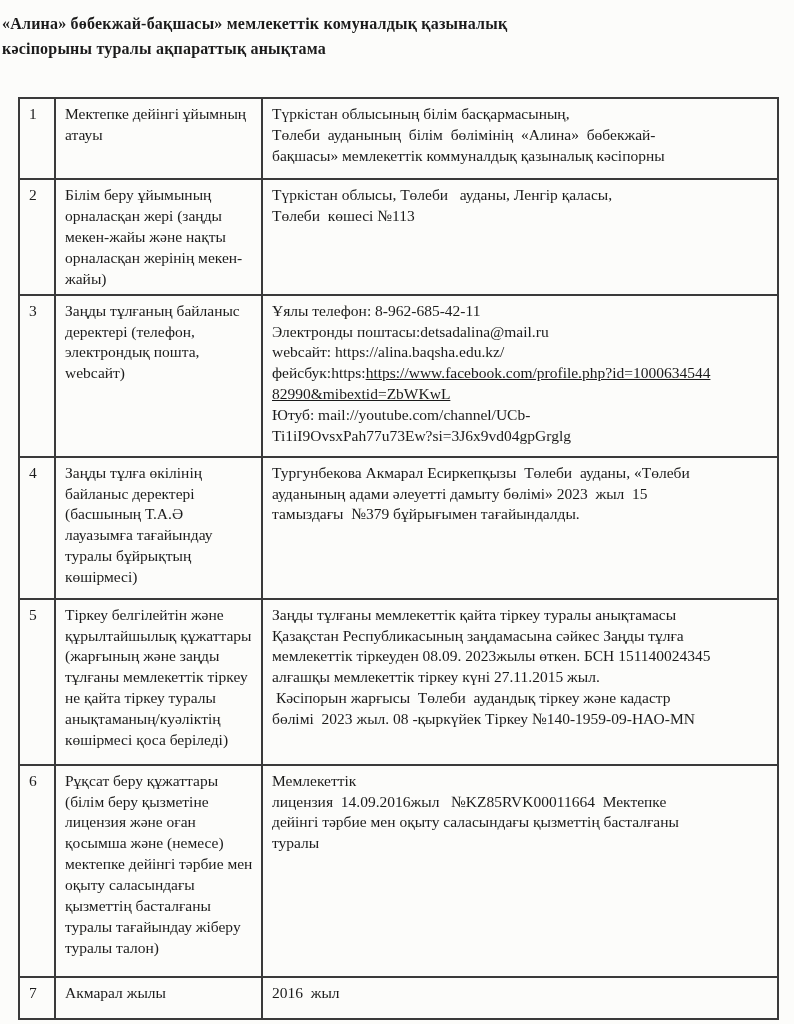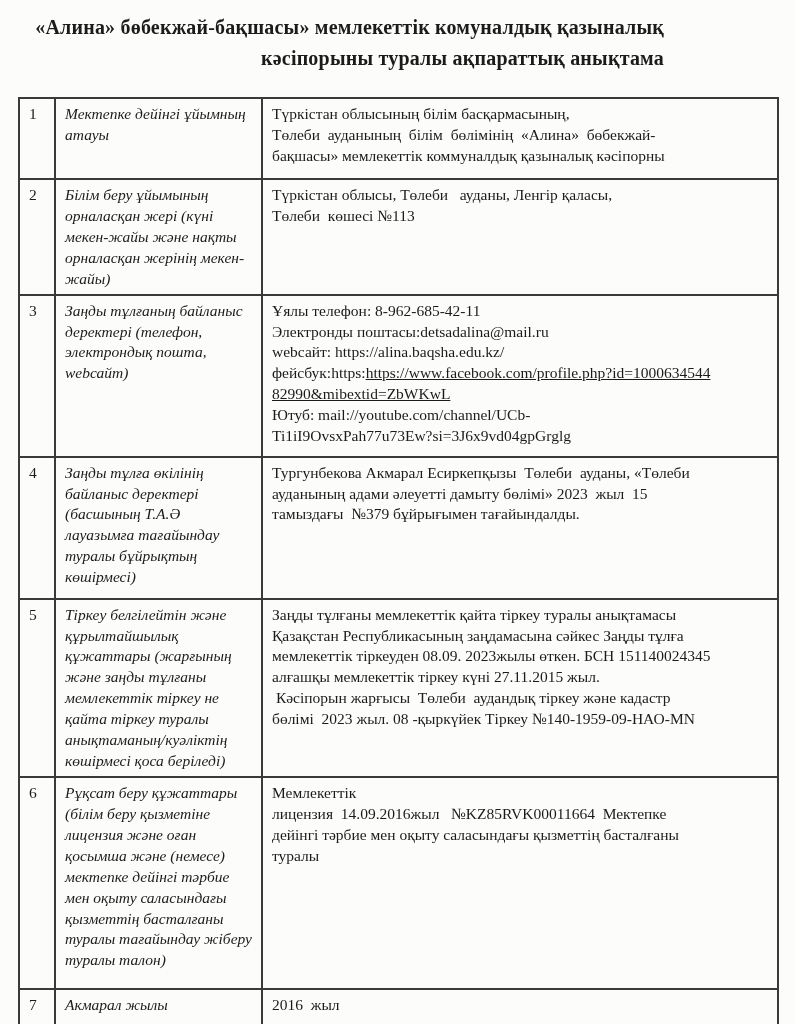--- a/index.html
+++ b/index.html
@@ -6,25 +6,25 @@
   body {
     width: 794px; height: 1024px;
     background: #fcfcfa;
     color: #1b1b1b;
     font-family: "Liberation Serif", "DejaVu Serif", serif;
     position: relative;
     overflow: hidden;
   }
   .page-title {
     position: absolute;
-    top: 12px; left: 12px;
+    top: 12px; left: 2px;
     width: 652px;
-    text-align: right;
+    text-align: left;
     font-weight: 700;
-    font-size: 20px;
+    font-size: 16px;
     line-height: 1.55;
     white-space: pre-line;
     letter-spacing: 0.2px;
   }
   table.info {
     position: absolute;
     top: 97px; left: 18px;
     width: 759px;
     border-collapse: collapse;
     table-layout: fixed;
@@ -40,21 +40,20 @@
   }
   td.num {
     vertical-align: bottom;
     font-size: 16.5px;
     padding-bottom: 7px;
     padding-left: 10px;
     white-space: normal;
   }
   td.label {
     line-height: 1.17;
-    font-style: italic;
   }
   td.offset-top { padding-top: 34px; }
   tr.r1 { height: 81px; }
   tr.r2 { height: 115px; }
   tr.r3 { height: 162px; }
   tr.r4 { height: 142px; }
   tr.r5 { height: 166px; }
   tr.r6 { height: 212px; }
   tr.r7 { height: 42px; }
   .link { text-decoration: underline; }
@@ -74,21 +73,21 @@
   <tbody>
     <tr class="r1">
       <td class="num">1</td>
       <td class="label">Мектепке дейінгі ұйымның атауы</td>
       <td class="content">Түркістан облысының білім басқармасының,
 Төлеби &nbsp;ауданының &nbsp;білім &nbsp;бөлімінің &nbsp;«Алина» &nbsp;бөбекжай-
 бақшасы» мемлекеттік коммуналдық қазыналық кәсіпорны</td>
     </tr>
     <tr class="r2">
       <td class="num">2</td>
-      <td class="label">Білім беру ұйымының орналасқан жері (күні мекен-жайы және нақты орналасқан жерінің мекен-жайы)</td>
+      <td class="label">Білім беру ұйымының орналасқан жері (заңды мекен-жайы және нақты орналасқан жерінің мекен-жайы)</td>
       <td class="content">Түркістан облысы, Төлеби &nbsp;&nbsp;ауданы, Ленгір қаласы,
 Төлеби &nbsp;көшесі №113</td>
     </tr>
     <tr class="r3">
       <td class="num">3</td>
       <td class="label">Заңды тұлғаның байланыс деректері (телефон, электрондық пошта, webсайт)</td>
       <td class="content"><span>Ұялы телефон: 8-962-685-42-11
 Электронды поштасы:detsadalina@mail.ru
 webсайт: https://alina.baqsha.edu.kz/
 фейсбук:https:</span><span class="link">https://www.facebook.com/profile.php?id=1000634544

